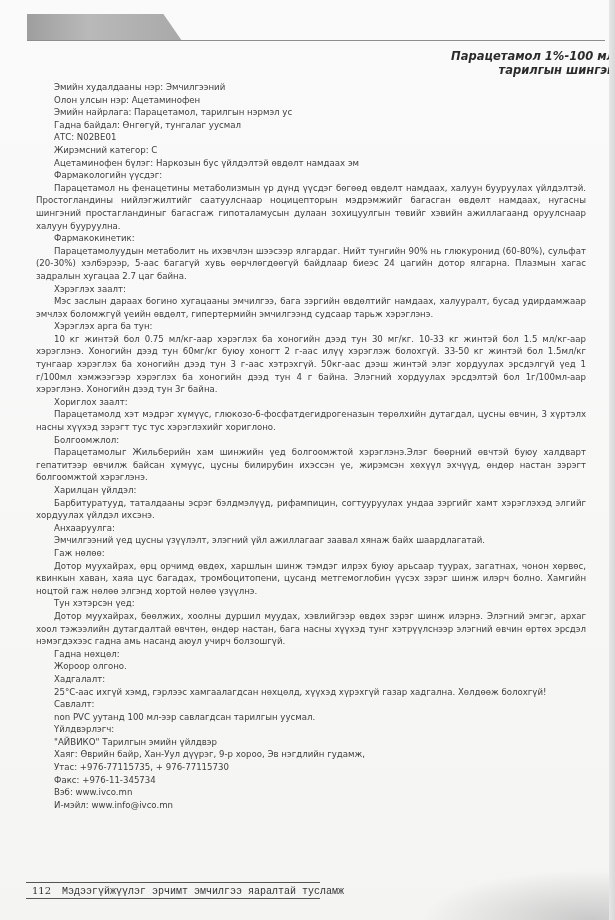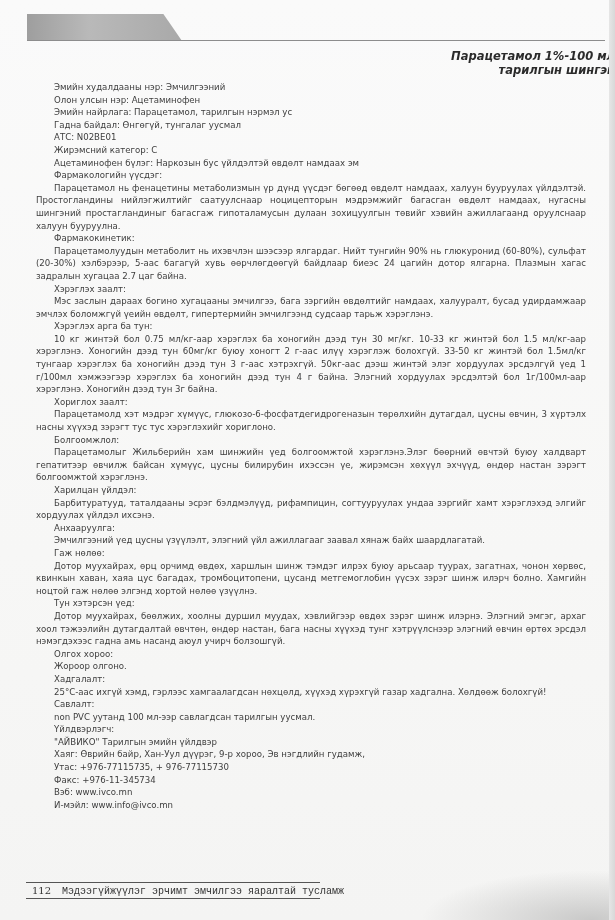--- a/index.html
+++ b/index.html
@@ -100,21 +100,21 @@
 
     <div class="line sec">Анхааруулга:</div>
     <div class="para">Эмчилгээний үед цусны үзүүлэлт, элэгний үйл ажиллагааг заавал хянаж байх шаардлагатай.</div>
 
     <div class="line sec">Гаж нөлөө:</div>
     <div class="para">Дотор муухайрах, өрц орчимд өвдөх, харшлын шинж тэмдэг илрэх буюу арьсаар туурах, загатнах, чонон хөрвөс, квинкын хаван, хаяа цус багадах, тромбоцитопени, цусанд метгемоглобин үүсэх зэрэг шинж илэрч болно. Хамгийн ноцтой гаж нөлөө элгэнд хортой нөлөө үзүүлнэ.</div>
 
     <div class="line sec">Тун хэтэрсэн үед:</div>
     <div class="para">Дотор муухайрах, бөөлжих, хоолны дуршил муудах, хэвлийгээр өвдөх зэрэг шинж илэрнэ. Элэгний эмгэг, архаг хоол тэжээлийн дутагдалтай өвчтөн, өндөр настан, бага насны хүүхэд тунг хэтрүүлснээр элэгний өвчин өртөх эрсдэл нэмэгдэхээс гадна амь насанд аюул учирч болзошгүй.</div>
 
-    <div class="line sec">Олгох хороо:</div>
+    <div class="line sec">Гадна нөхцөл:</div>
     <div class="line sec">Жороор олгоно.</div>
 
     <div class="line sec">Хадгалалт:</div>
     <div class="para">25°С-аас ихгүй хэмд, гэрлээс хамгаалагдсан нөхцөлд, хүүхэд хүрэхгүй газар хадгална. Хөлдөөж болохгүй!</div>
 
     <div class="line sec">Савлалт:</div>
     <div class="line sec">non PVC уутанд 100 мл-ээр савлагдсан тарилгын уусмал.</div>
     <div class="line sec">Үйлдвэрлэгч:</div>
     <div class="line sec">"АЙВИКО" Тарилгын эмийн үйлдвэр</div>
     <div class="line sec">Хаяг: Өврийн байр, Хан-Уул дүүрэг, 9-р хороо, Эв нэгдлийн гудамж,</div>

